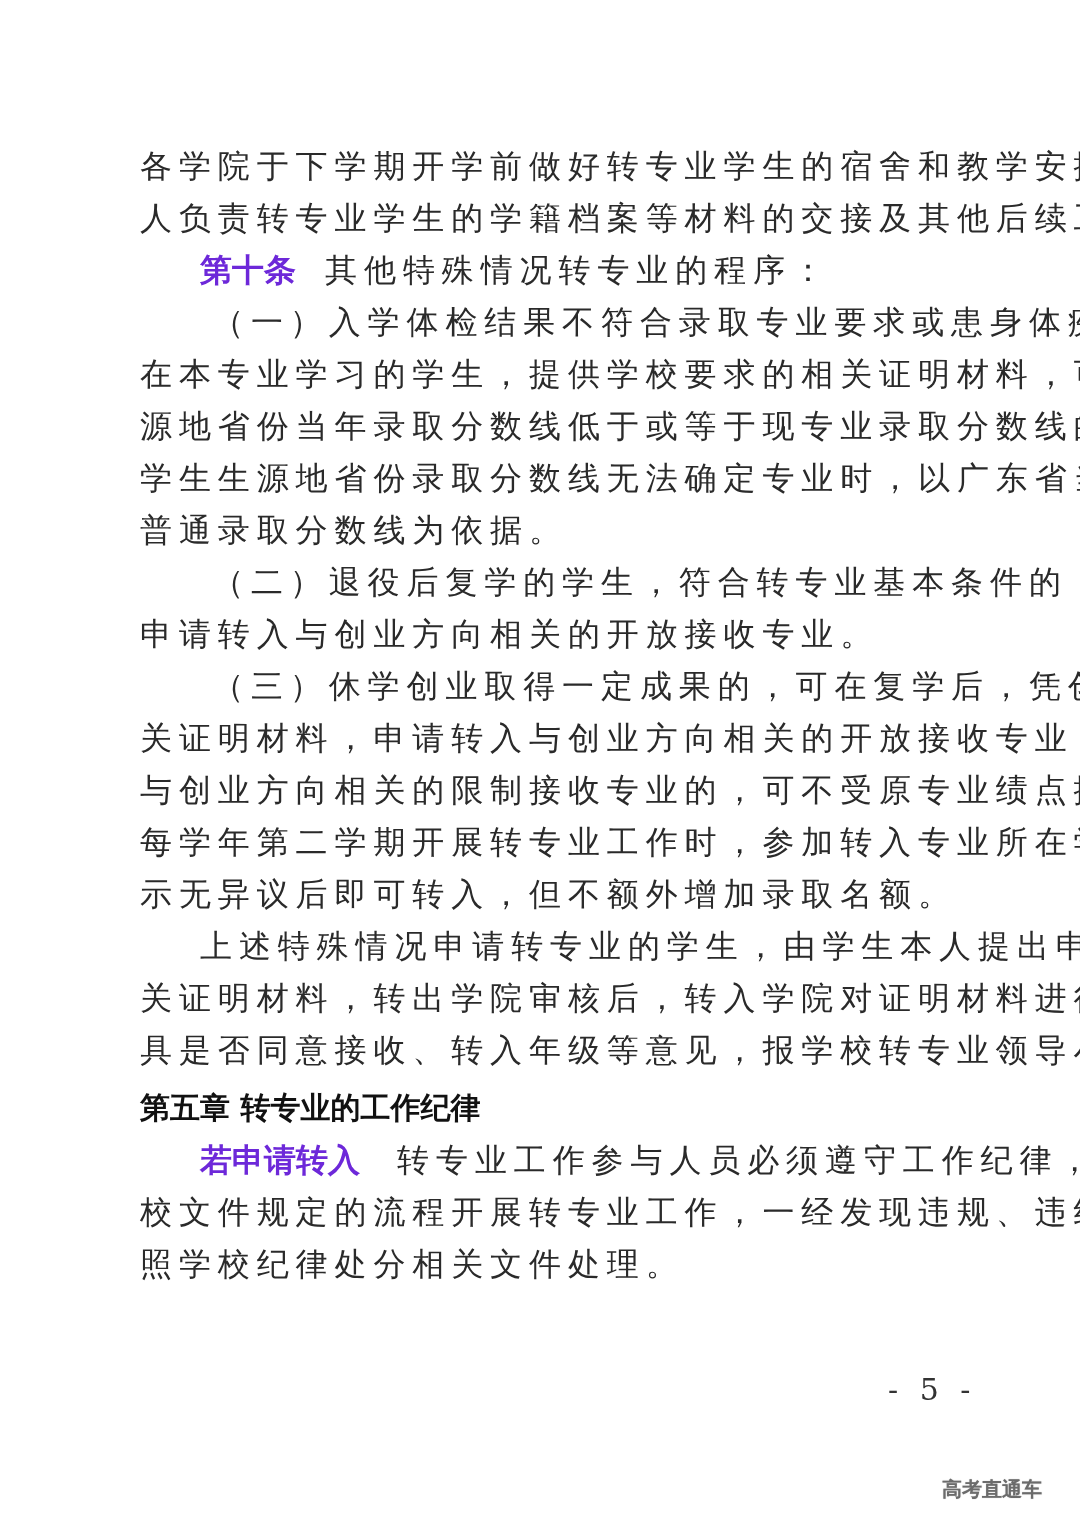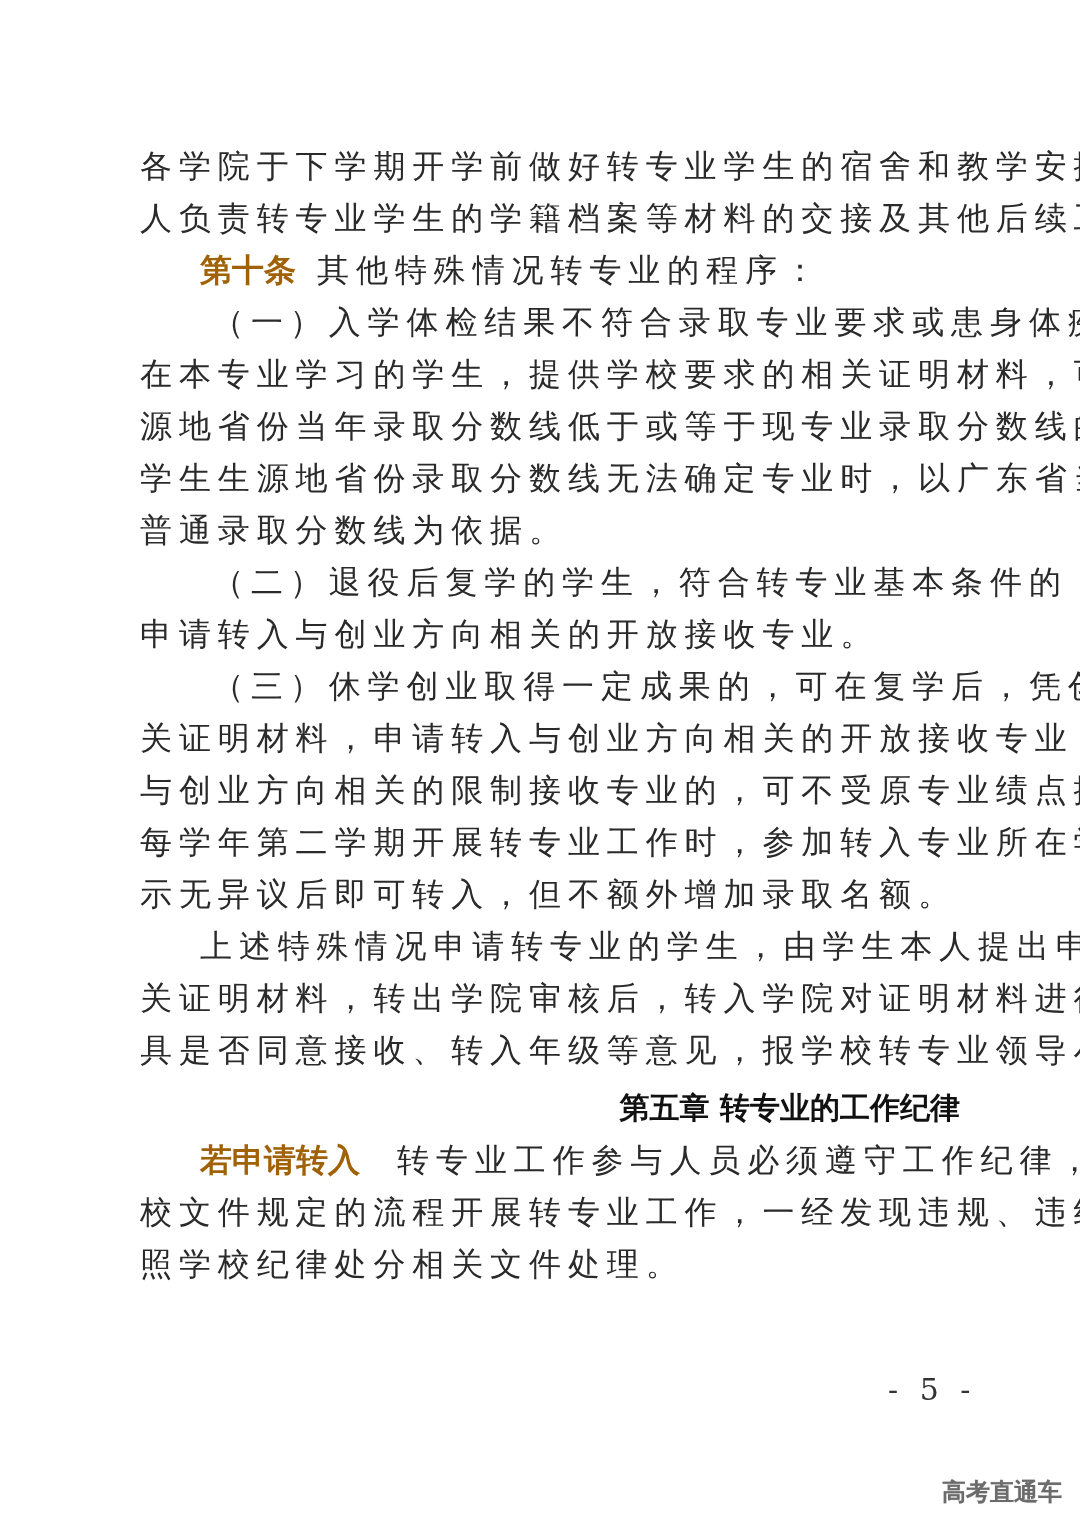--- a/index.html
+++ b/index.html
@@ -8,45 +8,45 @@
     font-family: "DejaVu Serif", "Liberation Serif", serif;
     color:#2a2a2a;
   }
   .page { position:absolute; left:140px; top:140px; width:820px; }
   .line {
     height:52px; line-height:52px; font-size:32px; white-space:nowrap;
     letter-spacing:6.9px; overflow:visible;
   }
   .indent { padding-left:60px; }
   .indent2 { padding-left:72px; }
-  .bold { font-family: Liberation Sans, sans-serif; font-weight:bold; color:#a16207; letter-spacing:0px; }
+  .bold { font-family: Liberation Sans, sans-serif; font-weight:bold; color:#6d28d9; letter-spacing:0px; }
   .chapter {
-    text-align:right; font-family:"DejaVu Sans","Liberation Sans",sans-serif; font-weight:bold;
+    text-align:left; font-family:"DejaVu Sans","Liberation Sans",sans-serif; font-weight:bold;
     color:#111; font-size:30px; height:52px; line-height:52px; letter-spacing:0px; margin-top:6px;
   }
   .pageno {
     position:absolute; left:888px; top:1372px; font-size:30px; color:#333;
     font-family:"DejaVu Serif","Liberation Serif",serif; letter-spacing:6px;
   }
   .watermark {
-    position:absolute; left:942px; top:1476px; font-size:24px; color:#6b6b6b;
+    position:absolute; left:942px; top:1476px; font-size:20px; color:#6b6b6b;
     font-family:"DejaVu Sans","Liberation Sans",sans-serif; font-weight:bold; letter-spacing:0px;
     text-shadow:0 0 1px #aaa;
   }
 </style>
 </head>
 <body>
 
 <div class="page">
   <div class="line">各学院于下学期开学前做好转专业学生的宿舍和教学安排，并指定专</div>
   <div class="line">人负责转专业学生的学籍档案等材料的交接及其他后续工作。</div>
 
   <div class="line indent">
     <span class="bold">第十条</span>
-    <span style="margin-left:4px;">其他特殊情况转专业的程序：</span>
+    <span style="margin-left:12px;">其他特殊情况转专业的程序：</span>
   </div>
 
   <div class="line indent2">（一）入学体检结果不符合录取专业要求或患身体疾病无法继续</div>
   <div class="line">在本专业学习的学生，提供学校要求的相关证明材料，可申请转入生</div>
   <div class="line">源地省份当年录取分数线低于或等于现专业录取分数线的专业。当按</div>
   <div class="line">学生生源地省份录取分数线无法确定专业时，以广东省当年相应专业</div>
   <div class="line">普通录取分数线为依据。</div>
 
   <div class="line indent2">（二）退役后复学的学生，符合转专业基本条件的，可申请转入</div>
   <div class="line">申请转入与创业方向相关的开放接收专业。</div>

